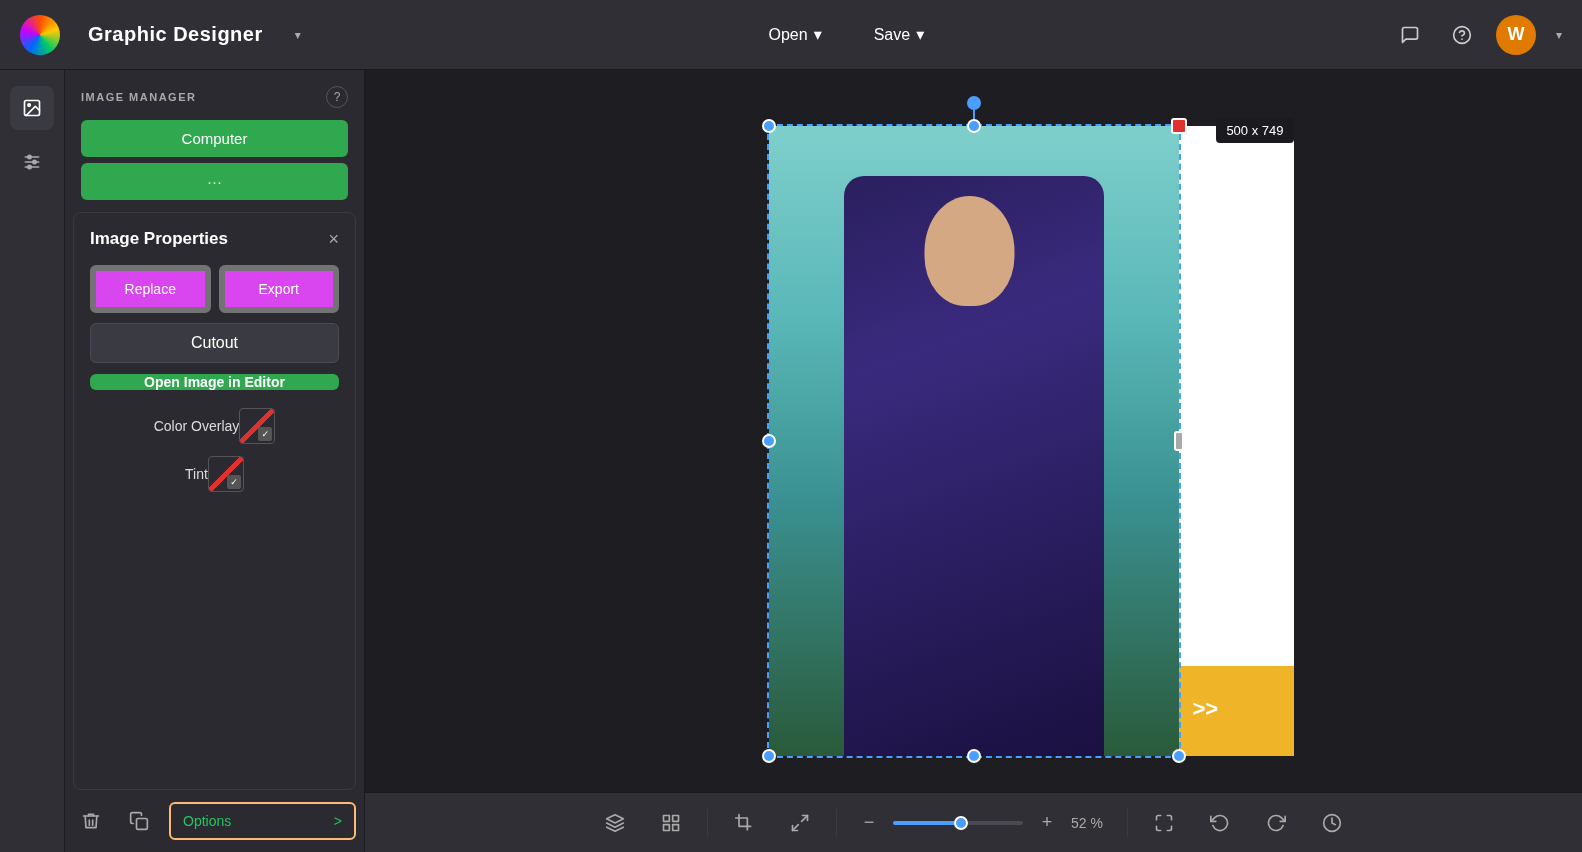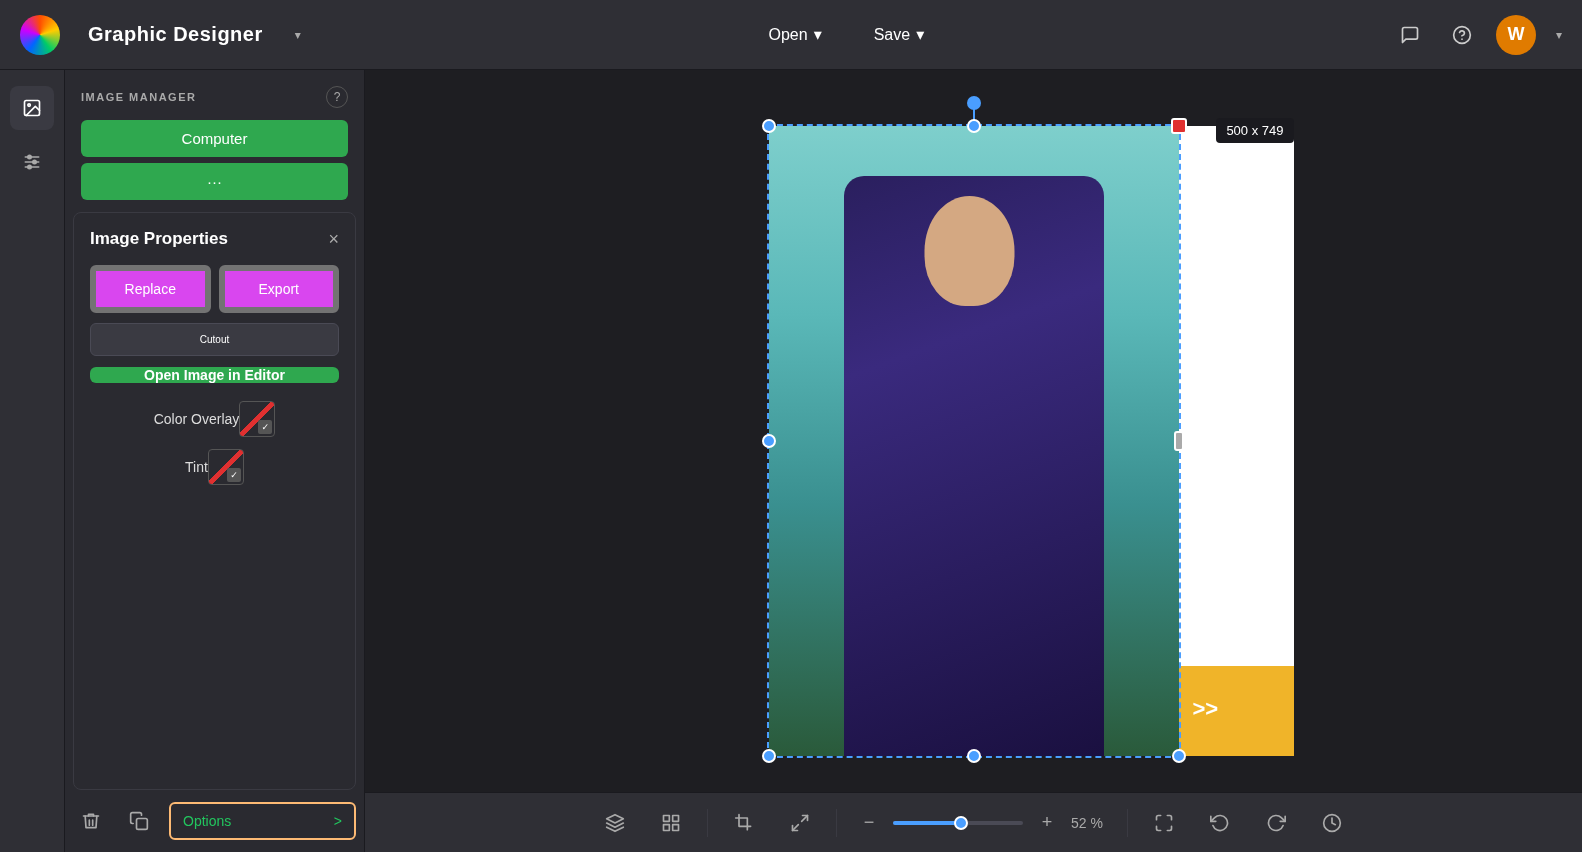--- a/index.html
+++ b/index.html
@@ -240,21 +240,21 @@
       font-weight: 500;
       padding: 10px 0;
       cursor: pointer;
     }
     .ip-btn-full {
       width: 100%;
       background: #3a3a42;
       border: 1px solid #4a4a55;
       border-radius: 6px;
       color: #fff;
-      font-size: 10px;
+      font-size: 16px;
       font-weight: 500;
       padding: 10px 0;
       cursor: pointer;
       margin-bottom: 10px;
     }
     .ip-btn-green {
       width: 100%;
       background: #2fa84f;
       border: none;
       border-radius: 6px;

